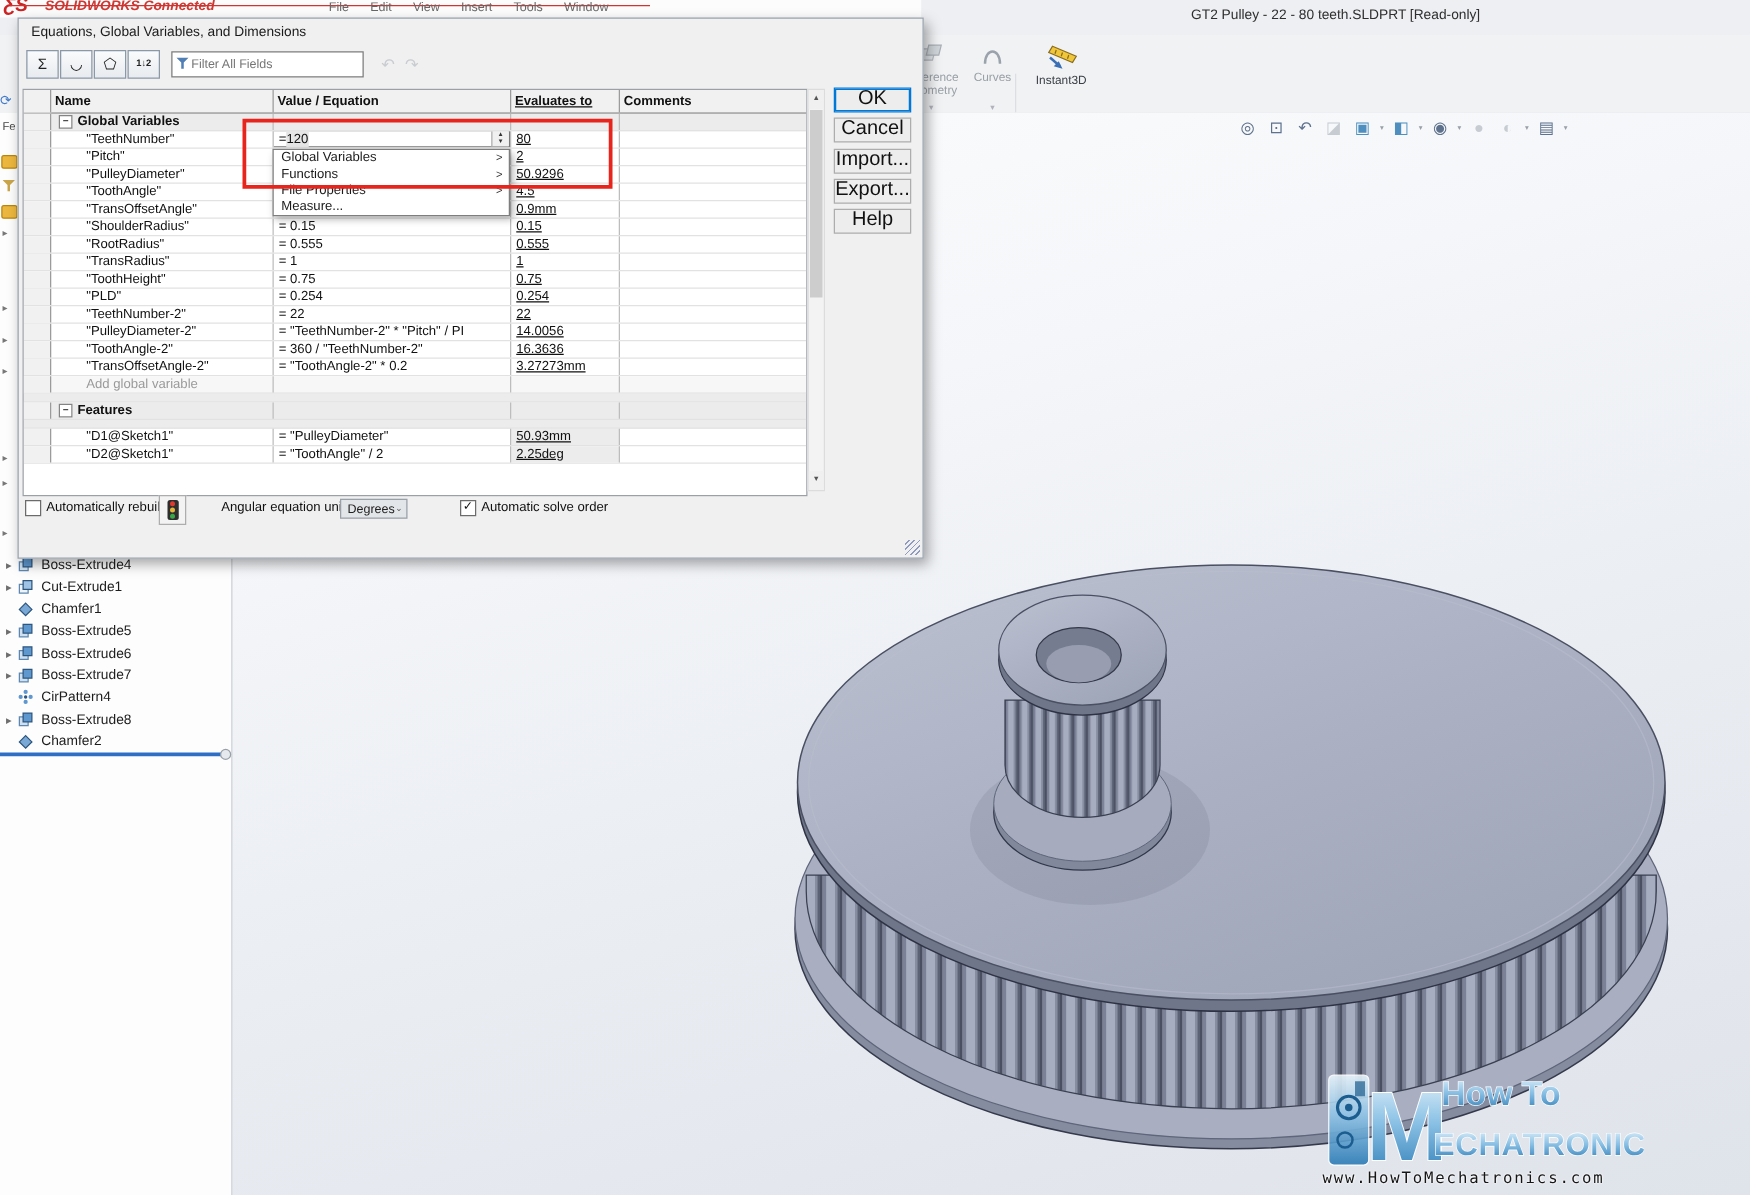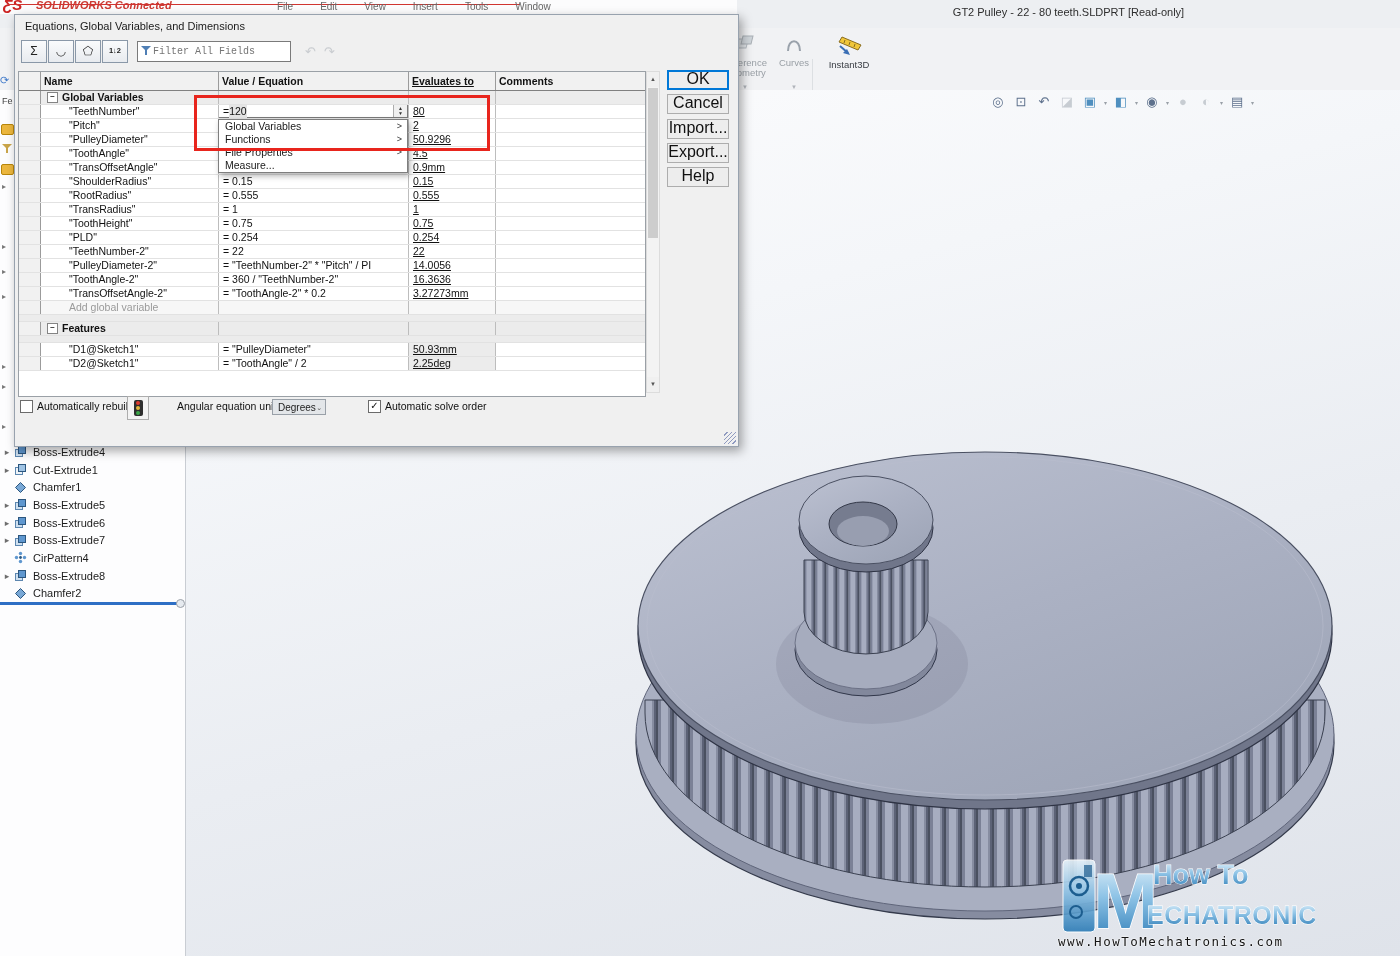--- a/index.html
+++ b/index.html
@@ -4,21 +4,21 @@
 <style>
   html,body{margin:0;padding:0;background:#eceff2;font-family:"Liberation Sans",sans-serif;}
   .screen{position:relative;width:1400px;height:956px;overflow:hidden;background:#eef0f3;}
   
   .topstrip{position:absolute;left:0;top:0;width:1400px;height:28px;background:#edeff2;}
   .doc-title{position:absolute;left:737px;top:6px;width:663px;text-align:center;font-size:11px;color:#2e2e2e;}
   .menubar{position:absolute;left:0;top:0;width:737px;height:14px;background:#fcfcfd;overflow:hidden;}
   .sw-logo{position:absolute;left:3px;top:-4px;font-size:15px;font-style:italic;font-weight:bold;color:#cc2323;}
   .sw-brand{position:absolute;left:36px;top:-1px;font-size:11px;font-weight:bold;font-style:italic;color:#cc3a33;white-space:nowrap;}
   .redline{position:absolute;left:8px;top:4px;width:512px;height:1px;background:#d03430;}
-  .menus{position:absolute;left:277px;top:1px;display:flex;gap:27px;font-size:10px;color:#666;}
+  .menus{position:absolute;left:263px;top:1px;display:flex;gap:17px;font-size:10px;color:#666;}
   .menus span{cursor:default;}
   
   .ribbon{position:absolute;left:0;top:28px;width:1400px;height:62px;background:#f1f2f4;border-bottom:1px solid #d6d9dd;}
   .rb-btn{position:absolute;top:4px;width:62px;text-align:center;font-size:9.5px;color:#9aa0a6;line-height:10px;}
   .rb-btn .ic{display:block;height:24px;margin-bottom:2px;}
   .rb-btn.en{color:#3c4046;}
   .rb-caret{position:absolute;top:50px;width:100%;font-size:6px;color:#b0b4ba;text-align:center;left:0;}
   .rb-sep{position:absolute;left:812px;top:31px;width:1px;height:56px;background:#dcdfe2;}
   
   .viewport{position:absolute;left:185px;top:90px;width:1215px;height:866px;background:linear-gradient(165deg,#fdfdfe 0%,#f4f6f9 30%,#eaedf2 60%,#dfe3ea 100%);overflow:hidden;}
@@ -43,21 +43,21 @@
   .frow .fic{width:15px;height:13px;margin-right:4px;}
   .rollback{position:absolute;left:0;top:512px;width:183px;height:3px;background:#2e6fc5;}
   .rb-dot{position:absolute;left:176px;top:509px;width:7px;height:7px;border-radius:50%;background:#e6eaef;border:1px solid #9aa0a8;}
   
   .dialog{position:absolute;left:14px;top:14px;width:723px;height:431px;background:#f0f0f0;border:1px solid #98a2ae;box-shadow:3px 4px 10px rgba(0,0,0,.35);z-index:10;}
   .dlg-title{position:absolute;left:10px;top:5px;font-size:11px;color:#1a1a1a;}
   .dlg-toolbar{position:absolute;left:6px;top:25px;height:22px;display:flex;align-items:center;}
   .vbtn{width:24px;height:21px;border:1px solid #8a98a8;background:linear-gradient(#fafbfc,#e8ebef);margin-right:1px;text-align:center;font-size:12px;line-height:20px;color:#222;}
   .vbtn.small{font-size:7.5px;font-weight:bold;}
   .filterbox{margin-left:8px;width:146px;height:19px;border:1px solid #7a7a7a;background:#fff;display:flex;align-items:center;padding:0 3px;}
-  .filterbox input{border:none;outline:none;width:118px;font-size:10px;color:#444;font-family:Liberation Mono, monospace;background:transparent;}
+  .filterbox input{border:none;outline:none;width:118px;font-size:10px;color:#444;font-family:Liberation Sans, sans-serif;background:transparent;}
   .undo,.redo{margin-left:14px;font-size:13px;color:#c9ccd0;}
   .redo{margin-left:8px;}
   
   .tablewrap{position:absolute;left:3px;top:56px;width:626px;height:324px;overflow:hidden;border:1px solid #9aa0a6;background:#fff;}
   .thead{display:flex;height:18px;background:#f1f1f1;border-bottom:1px solid #808080;font-weight:bold;font-size:10.5px;color:#111;}
   .thead .tc{line-height:18px;padding-left:3px;border-right:1px solid #9b9b9b;box-sizing:border-box;}
   .tc{overflow:hidden;white-space:nowrap;}
   .c-gut{width:22px;background:#f1f1f1;border-right:1px solid #9b9b9b;box-sizing:border-box;}
   .c-name{width:178px;border-right:1px solid #bdbdbd;box-sizing:border-box;}
   .c-val{width:190px;border-right:1px solid #bdbdbd;box-sizing:border-box;position:relative;}

